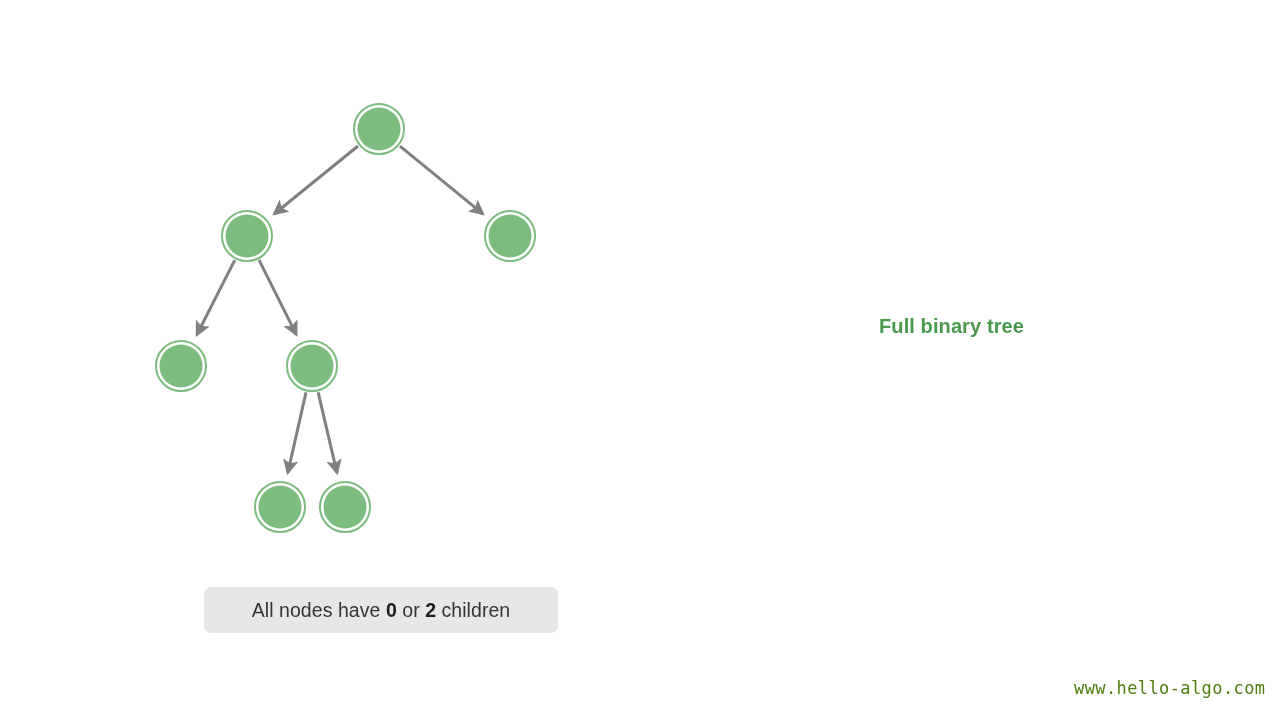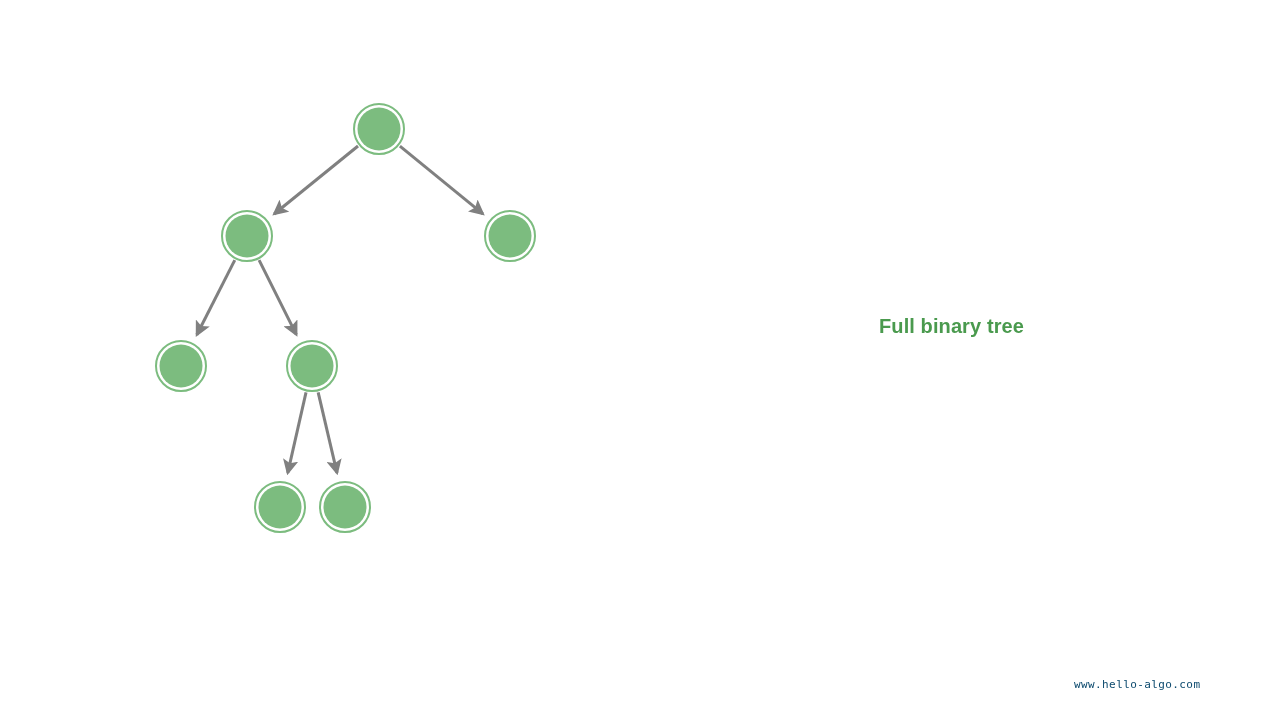--- a/index.html
+++ b/index.html
@@ -60,22 +60,22 @@
   }
   .caption-text b {
     font-weight: bold;
     color: #1d1d1d;
   }
   .watermark {
     position: absolute;
     left: 1074px;
     top: 678px;
     font-family: "DejaVu Sans Mono", "Liberation Mono", monospace;
-    font-size: 11px;
-    color: #0c4a6e;
+    font-size: 17px;
+    color: #4d7c0f;
     letter-spacing: 0.4px;
     white-space: nowrap;
   }
 </style>
 </head>
 <body>
 
 <div id="canvas">
 
   <svg class="tree-svg" id="tree-svg" viewBox="0 0 1280 720" xmlns="http://www.w3.org/2000/svg">
@@ -119,16 +119,19 @@
         </g>
         <g>
           <circle cx="345" cy="507" r="25" fill="none" stroke="#7cbc7f" stroke-width="2"></circle>
           <circle cx="345" cy="507" r="21.5" fill="#7cbc7f"></circle>
         </g>
       </g>
   </svg>
 
   <div class="diagram-title">Full binary tree</div>
 
+  <div class="caption-pill">
+    <span class="caption-text"><span>All nodes have </span><b>0</b><span> or </span><b>2</b><span> children</span></span>
+  </div>
 
   <div class="watermark">www.hello-algo.com</div>
 
 </div>
 
 </body></html>

